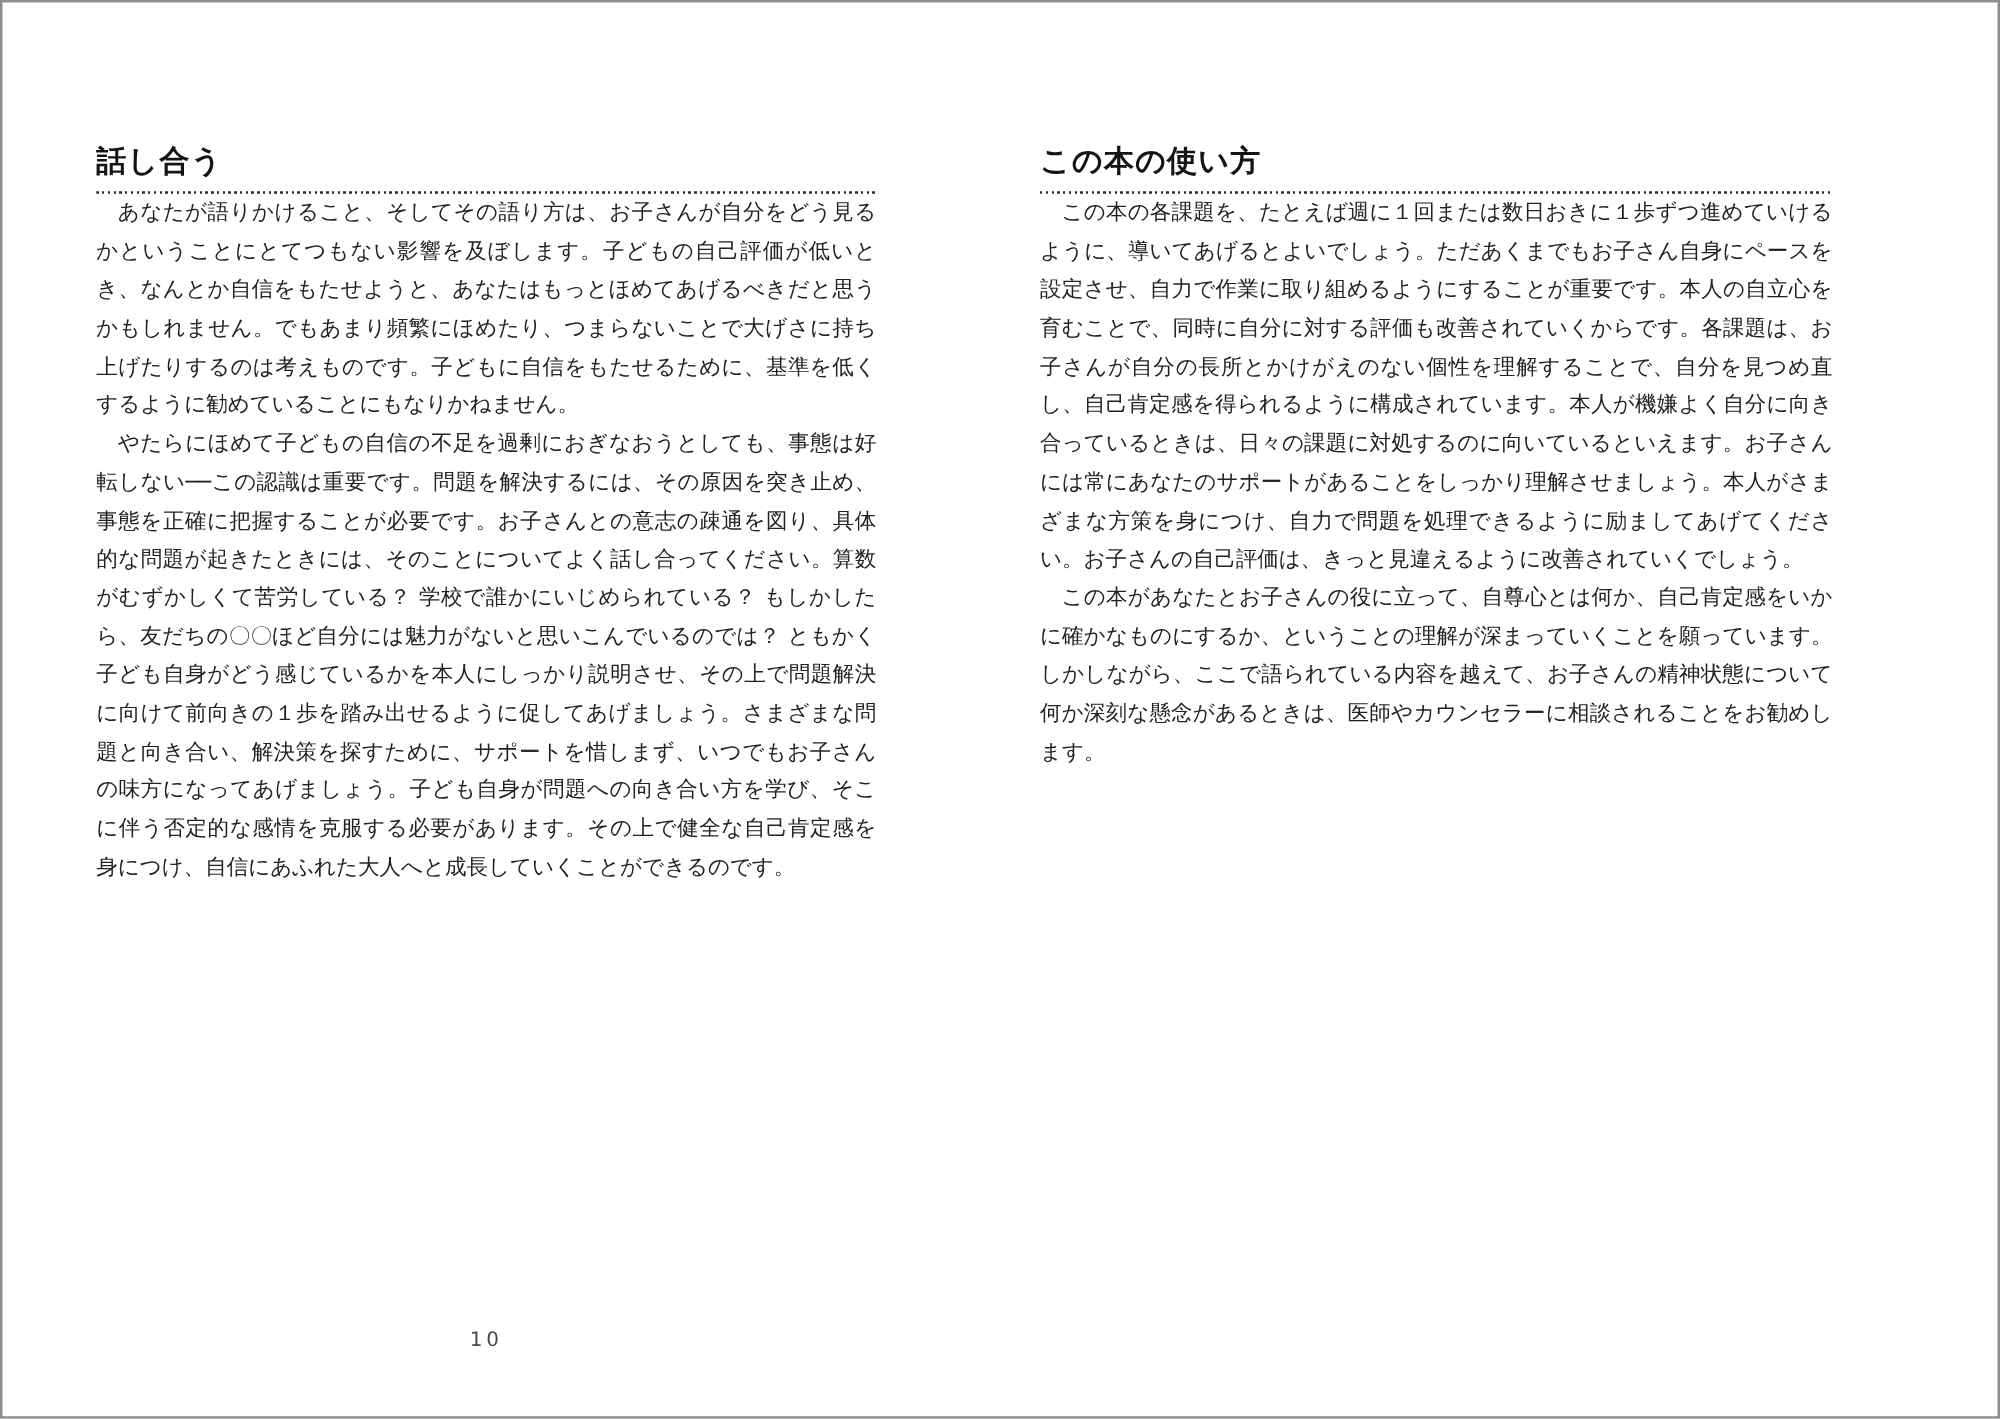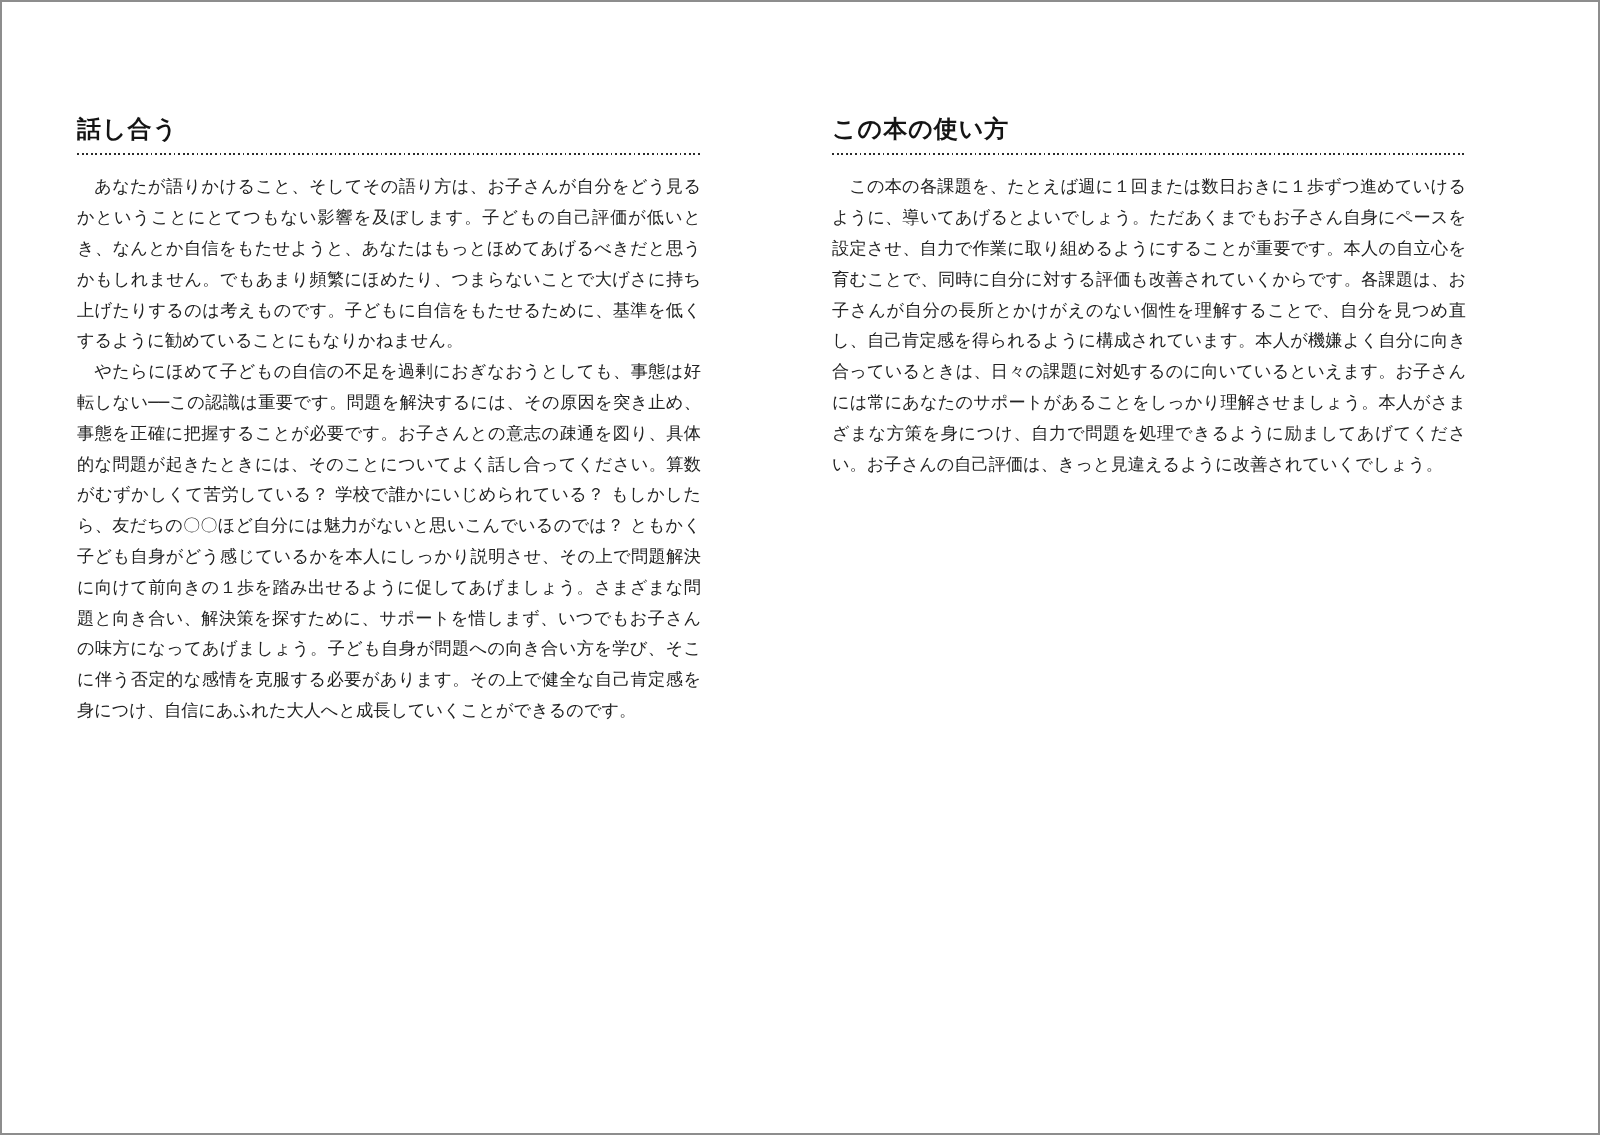--- a/index.html
+++ b/index.html
@@ -36,21 +36,21 @@
   }
   .rule {
     height: 2.4px;
     margin-top: 7px;
     background: repeating-linear-gradient(
       to right,
       #2b2b2b 0, #2b2b2b 1.9px,
       transparent 1.9px, transparent 4.6px
     );
   }
-  .body { margin-top: 16px; }
+  .body { margin-top: 0; }
   .body p {
     margin: 0;
     font-size: 17.2px;
     line-height: 30.8px;
     text-align: justify;
     text-indent: 1em;
     color: #222222;
   }
   .folio {
     position: absolute;
@@ -77,18 +77,20 @@
       <p>あなたが語りかけること、そしてその語り方は、お子さんが自分をどう見るかということにとてつもない影響を及ぼします。子どもの自己評価が低いとき、なんとか自信をもたせようと、あなたはもっとほめてあげるべきだと思うかもしれません。でもあまり頻繁にほめたり、つまらないことで大げさに持ち上げたりするのは考えものです。子どもに自信をもたせるために、基準を低くするように勧めていることにもなりかねません。</p>
       <p>やたらにほめて子どもの自信の不足を過剰におぎなおうとしても、事態は好転しない──この認識は重要です。問題を解決するには、その原因を突き止め、事態を正確に把握することが必要です。お子さんとの意志の疎通を図り、具体的な問題が起きたときには、そのことについてよく話し合ってください。算数がむずかしくて苦労している？ 学校で誰かにいじめられている？ もしかしたら、友だちの〇〇ほど自分には魅力がないと思いこんでいるのでは？ ともかく子ども自身がどう感じているかを本人にしっかり説明させ、その上で問題解決に向けて前向きの１歩を踏み出せるように促してあげましょう。さまざまな問題と向き合い、解決策を探すために、サポートを惜しまず、いつでもお子さんの味方になってあげましょう。子ども自身が問題への向き合い方を学び、そこに伴う否定的な感情を克服する必要があります。その上で健全な自己肯定感を身につけ、自信にあふれた大人へと成長していくことができるのです。</p>
     </div>
   </section>
 
   <section class="col col-right">
     <h1 class="title">この本の使い方</h1>
     <div class="rule"></div>
     <div class="body">
       <p>この本の各課題を、たとえば週に１回または数日おきに１歩ずつ進めていけるように、導いてあげるとよいでしょう。ただあくまでもお子さん自身にペースを設定させ、自力で作業に取り組めるようにすることが重要です。本人の自立心を育むことで、同時に自分に対する評価も改善されていくからです。各課題は、お子さんが自分の長所とかけがえのない個性を理解することで、自分を見つめ直し、自己肯定感を得られるように構成されています。本人が機嫌よく自分に向き合っているときは、日々の課題に対処するのに向いているといえます。お子さんには常にあなたのサポートがあることをしっかり理解させましょう。本人がさまざまな方策を身につけ、自力で問題を処理できるように励ましてあげてください。お子さんの自己評価は、きっと見違えるように改善されていくでしょう。</p>
+      <p>この本があなたとお子さんの役に立って、自尊心とは何か、自己肯定感をいかに確かなものにするか、ということの理解が深まっていくことを願っています。しかしながら、ここで語られている内容を越えて、お子さんの精神状態について何か深刻な懸念があるときは、医師やカウンセラーに相談されることをお勧めします。</p>
     </div>
   </section>
 
+  <div class="folio folio-left">10</div>
 
 
 </div>
 
 </body></html>

